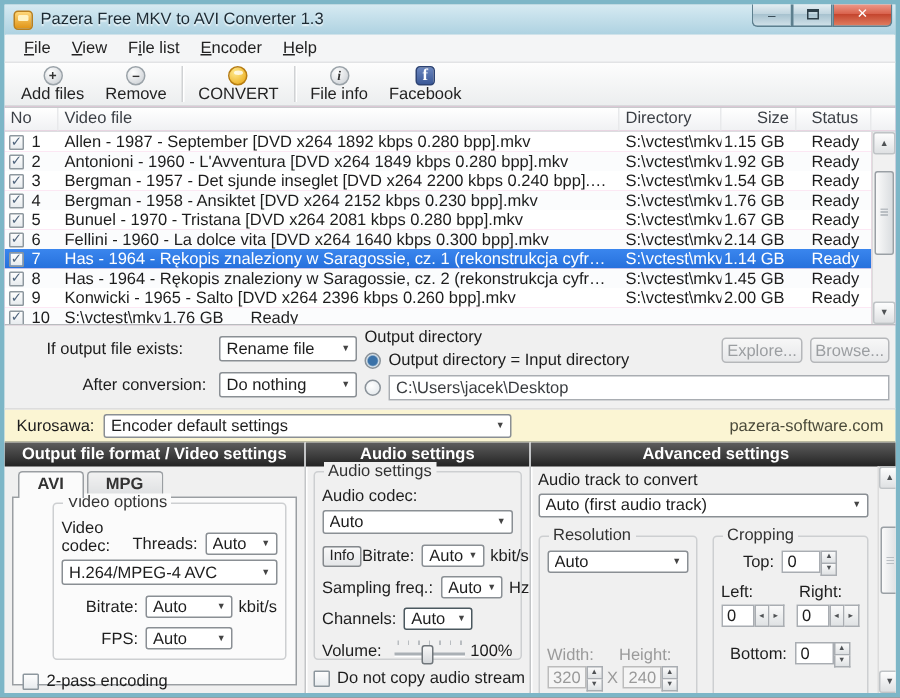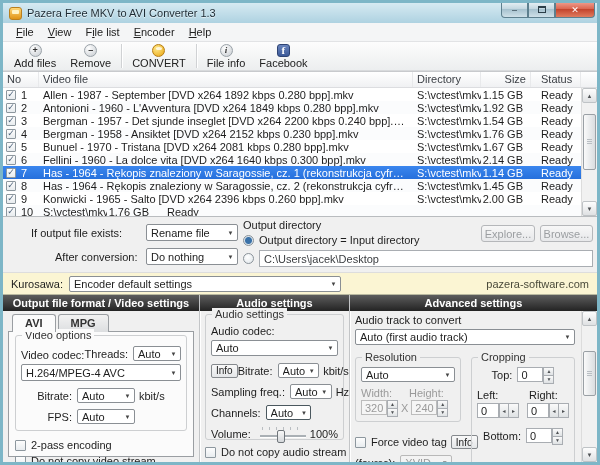--- a/index.html
+++ b/index.html
@@ -141,21 +141,21 @@
         align-items:center;}
   .nfield.gray{color:#9a9a9a;background:#f5f5f5;border-color:#bcbcbc;}
   .vspin{width:11px;height:15px;display:flex;flex-direction:column;flex:none;}
   .vspin span{flex:1;font-size:5px;line-height:7px;text-align:center;color:#4f5255;
         border:1px solid #a9adb2;background:linear-gradient(#fafafa,#dfe2e4);}
   .vspin span+span{border-top:none;}
   .hspin{display:flex;flex:none;}
   .hspin span{width:10px;height:15px;font-size:5px;line-height:14px;text-align:center;color:#4f5255;
         border:1px solid #a9adb2;background:linear-gradient(#fafafa,#dfe2e4);}
   .hspin span+span{border-left:none;}
-  .glabel{color:#9a9a9a;}
+  .glabel{color:#9a9a9a;margin-top:44px;}
 </style>
 </head>
 <body>
 
 <div class="win">
 
   <div class="titlebar">
     <div class="t-icon"></div>
     <div class="t-title">Pazera Free MKV to AVI Converter 1.3</div>
     <div class="winbtns">
@@ -390,21 +390,21 @@
   <div class="panels">
 
     <div class="panel p-left">
       <div class="phead">Output file format / Video settings</div>
       <div class="pbody">
         <div class="tabs">
           <div class="tab active">AVI</div>
           <div class="tab">MPG</div>
         </div>
         <div class="tabpage">
-          <div class="group" style="padding-top:10px;">
+          <div class="group" style="padding-top:10px;margin-left:20px;">
             <span class="gtitle">Video options</span>
             <div class="frow" style="justify-content:space-between;align-items:flex-end;">
               <span>Video codec:</span>
               <span class="frow">
                 <span class="rlab">Threads:</span>
                 <span class="combo" style="width:48px;height:15px;">
                     <span class="ct">Auto</span>
                     <span class="ca">▼</span>
                   </span>
               </span>

